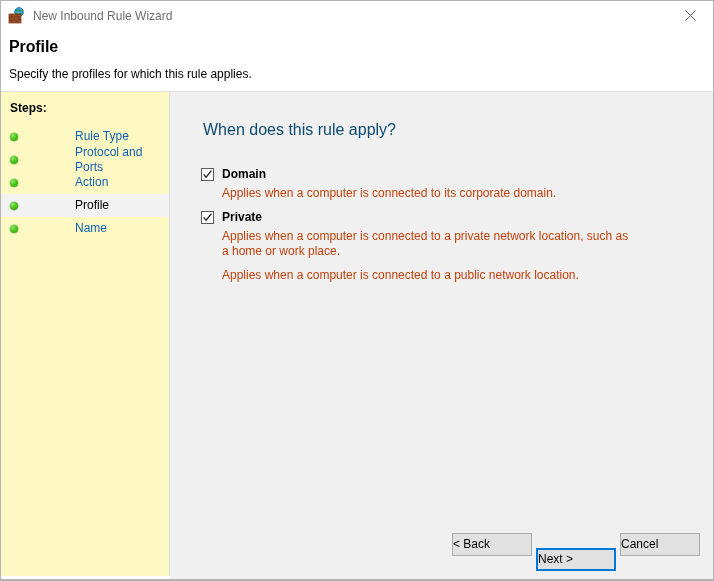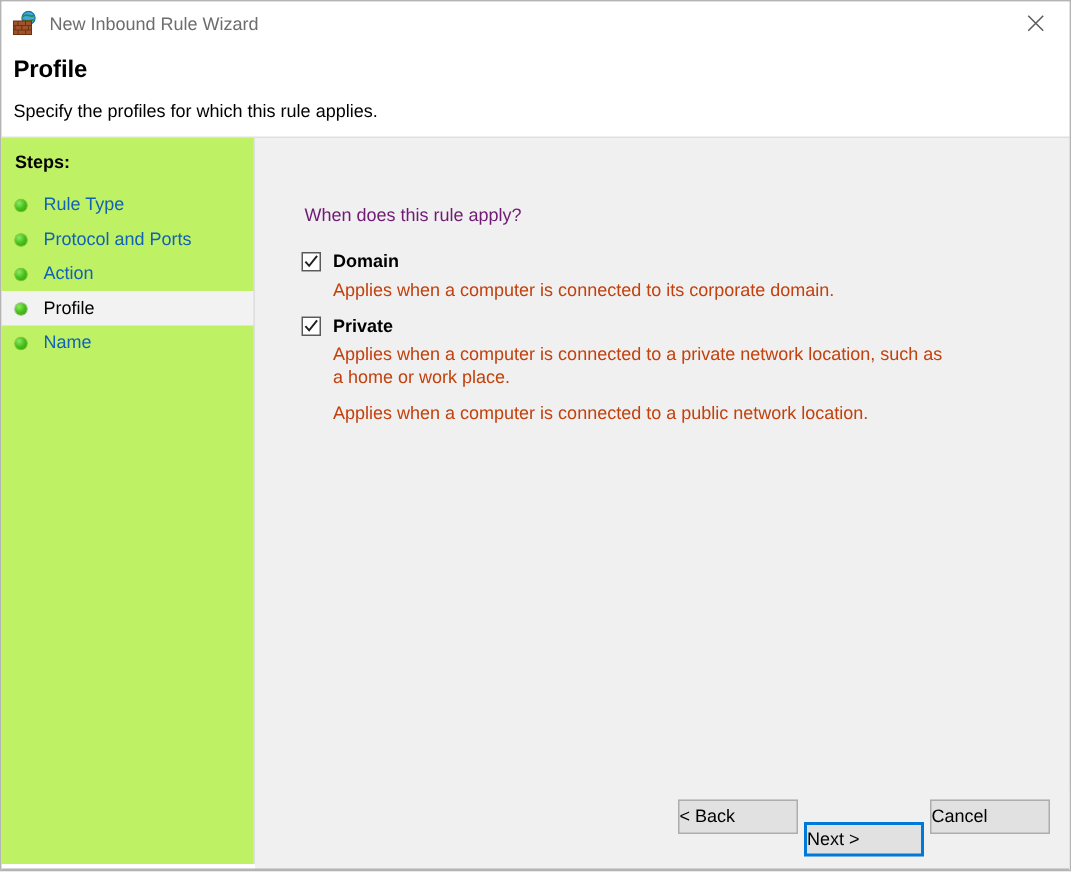--- a/index.html
+++ b/index.html
@@ -90,21 +90,21 @@
   .body-split {
     display: flex;
     height: 490px;
     box-sizing: border-box;
   }
 
   
   .sidebar {
     width: 169px;
     flex: 0 0 169px;
-    background: #bef264;
+    background: #fef9c3;
     border-right: 1px solid #dfdfdf;
     box-sizing: border-box;
     padding-top: 9px;
     height: 484px;
   }
   .steps-label {
     font-size: 12px;
     font-weight: bold;
     color: #000000;
     padding: 0 0 9px 9px;
@@ -127,39 +127,40 @@
     border-radius: 50%;
     flex: 0 0 auto;
     margin-right: 11px;
     background: radial-gradient(circle at 34% 30%, #8ee86a 0%, #48c217 48%, #2f9a0b 100%);
     box-shadow: 0 0 0 0.5px rgba(60,140,30,0.55);
   }
   .step-label {
     font-size: 12px;
     line-height: 15px;
     color: #1262b5;
+    margin-left: 46px;
   }
   .step-row.current .step-label {
     color: #000000;
   }
 
   
   .main {
     flex: 1 1 auto;
     background: #f0f0f0;
     position: relative;
     box-sizing: border-box;
   }
   .question {
-    font-size: 12px;
-    color: #701a75;
+    font-size: 16px;
+    color: #0c4a6e;
     line-height: 15px;
     position: absolute;
     left: 33px;
-    top: 44px;
+    top: 30px;
   }
   .options {
     position: absolute;
     left: 31px;
     top: 75px;
     right: 18px;
   }
   .opt-head {
     display: flex;
     align-items: flex-start;

